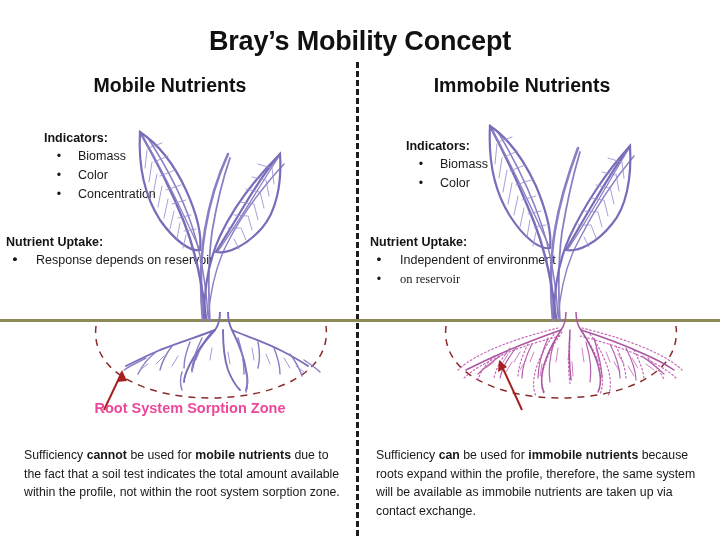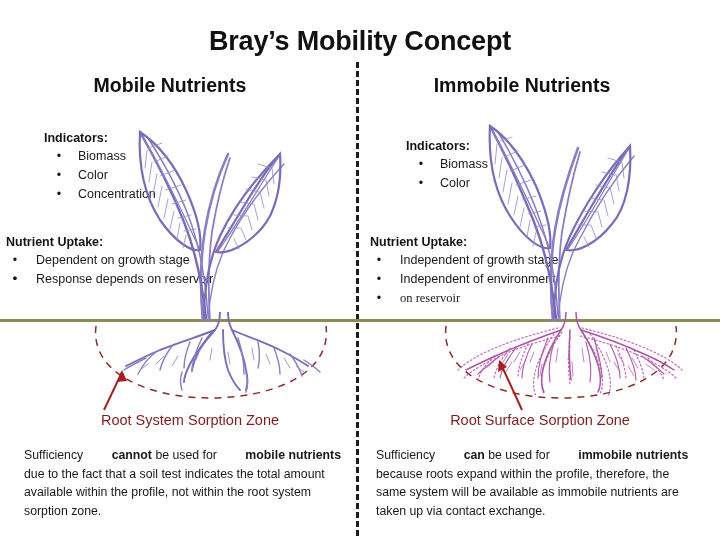--- a/index.html
+++ b/index.html
@@ -104,41 +104,41 @@
     left: 0;
     top: 319px;
     width: 720px;
     height: 3px;
     background: #8d8a56;
   }
 
   
   .zone-label {
     position: absolute;
-    top: 412px;
+    top: 400px;
     font-size: 14.5px;
-    font-weight: normal;
-    color: #7f1d1d;
+    font-weight: bold;
+    color: #ec4899;
     text-align: center;
     white-space: nowrap;
   }
   .zone-label.left  { left: 50px;  width: 280px; }
   .zone-label.right { left: 400px; width: 280px; }
 
   
   .para {
     position: absolute;
     top: 446px;
     font-size: 12.3px;
     line-height: 18.5px;
     color: #191919;
   }
   .para.left  { left: 24px;  width: 320px; }
   .para.right { left: 376px; width: 324px; }
-  .para b { font-weight: bold; margin-left: 25px; }
+  .para b { font-weight: bold; }
 
   
   .plant-svg { position: absolute; }
   #plant-left  { left: 120px; top: 110px; }
   #plant-right { left: 470px; top: 110px; }
 </style>
 </head>
 <body>
 
 <div id="stage">
@@ -155,38 +155,38 @@
     <ul class="ind-list">
       <li><span class="bul">•</span><span class="lbl">Biomass</span></li>
       <li><span class="bul">•</span><span class="lbl">Color</span></li>
       <li><span class="bul">•</span><span class="lbl">Concentration</span></li>
     </ul>
   </div>
 
   <div class="txtblock" id="upt-left">
     <div class="head">Nutrient Uptake:</div>
     <ul class="upt-list">
-      <li><span class="bul">•</span><span class="lbl">Dependent on growth stage</span></li>
+      <li><span class="bul">•</span></li>
       <li><span class="bul">•</span></li>
       <li><span class="bul">•</span><span class="lbl">Response depends on reservoir</span></li>
     </ul>
   </div>
 
   <div class="txtblock" id="ind-right">
     <div class="head">Indicators:</div>
     <ul class="ind-list">
       <li><span class="bul">•</span><span class="lbl">Biomass</span></li>
       <li><span class="bul">•</span><span class="lbl">Color</span></li>
     </ul>
   </div>
 
   <div class="txtblock" id="upt-right">
     <div class="head">Nutrient Uptake:</div>
     <ul class="upt-list">
-      <li><span class="bul">•</span><span class="lbl">Independent of growth stage</span></li>
+      <li><span class="bul">•</span></li>
       <li><span class="bul">•</span><span class="lbl">Independent of environment</span></li>
       <li><span class="bul">•</span></li>
       <li class="cont"><span class="lbl">on reservoir</span></li>
     </ul>
   </div>
 
   <div class="soil-line"></div>
 
   <svg class="plant-svg" id="plant-left" width="180" height="212" viewBox="0 0 180 212">
     <g fill="none" stroke="#8b7ec4" stroke-width="2.1" stroke-linecap="round">
@@ -407,19 +407,18 @@
         <path d="M162 50 L 163 64"></path>
     </g>
 
     <g>
       <path d="M112 98 L 90 50" stroke="#a62020" stroke-width="2" fill="none"></path>
       <path d="M89 48 L 88 60 L 97 55 Z" fill="#a62020"></path>
     </g>
   </svg>
 
   <div class="zone-label left">Root System Sorption Zone</div>
-  <div class="zone-label right">Root Surface Sorption Zone</div>
 
   <div class="para left"><span>Sufficiency </span><b>cannot</b><span> be used for </span><b>mobile nutrients</b><span> due to the fact that a soil test indicates the total amount available within the profile, not within the root system sorption zone.</span></div>
 
   <div class="para right"><span>Sufficiency </span><b>can</b><span> be used for </span><b>immobile nutrients</b><span> because roots expand within the profile, therefore, the same system will be available as immobile nutrients are taken up via contact exchange.</span></div>
 
 </div>
 
 </body></html>

